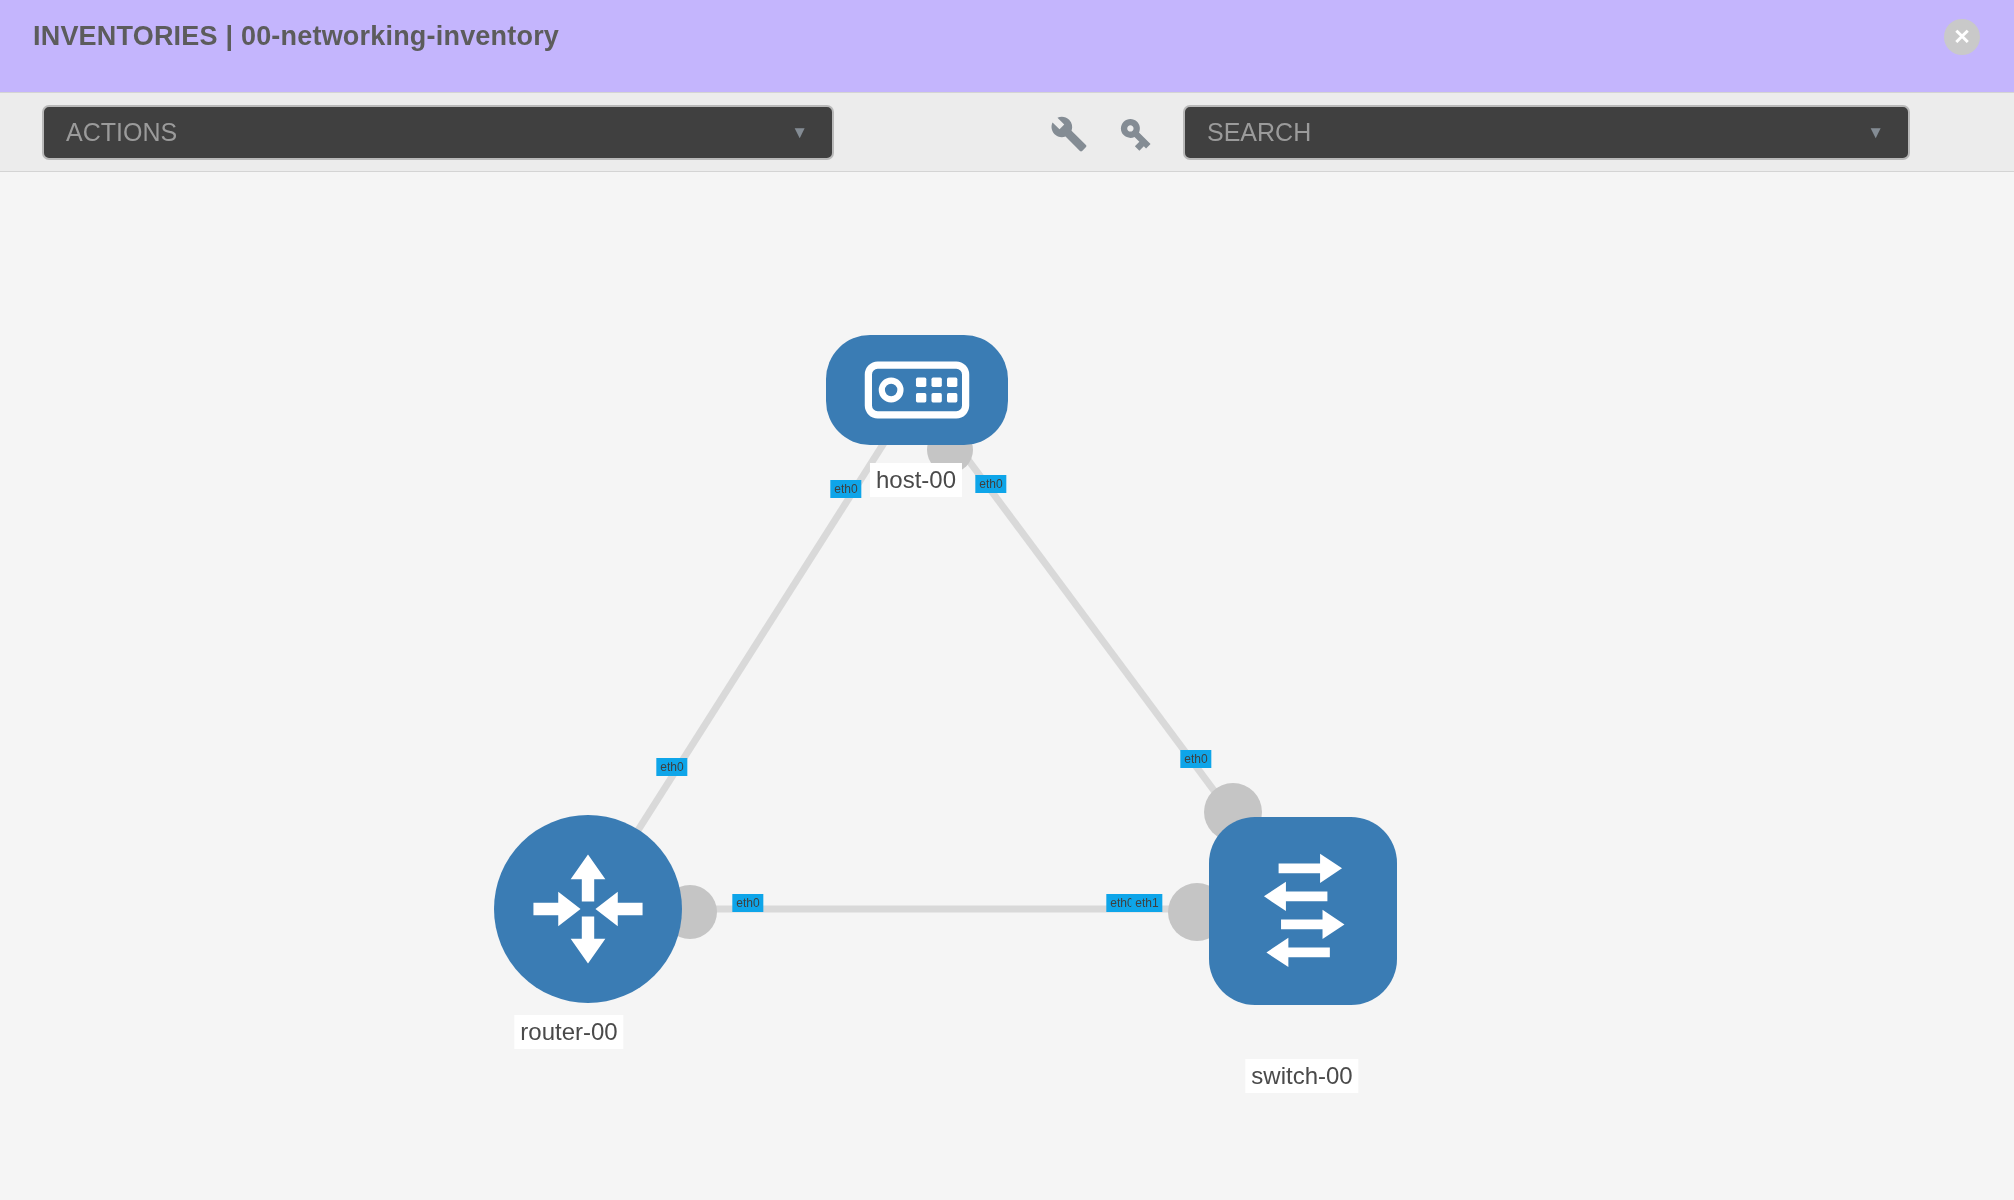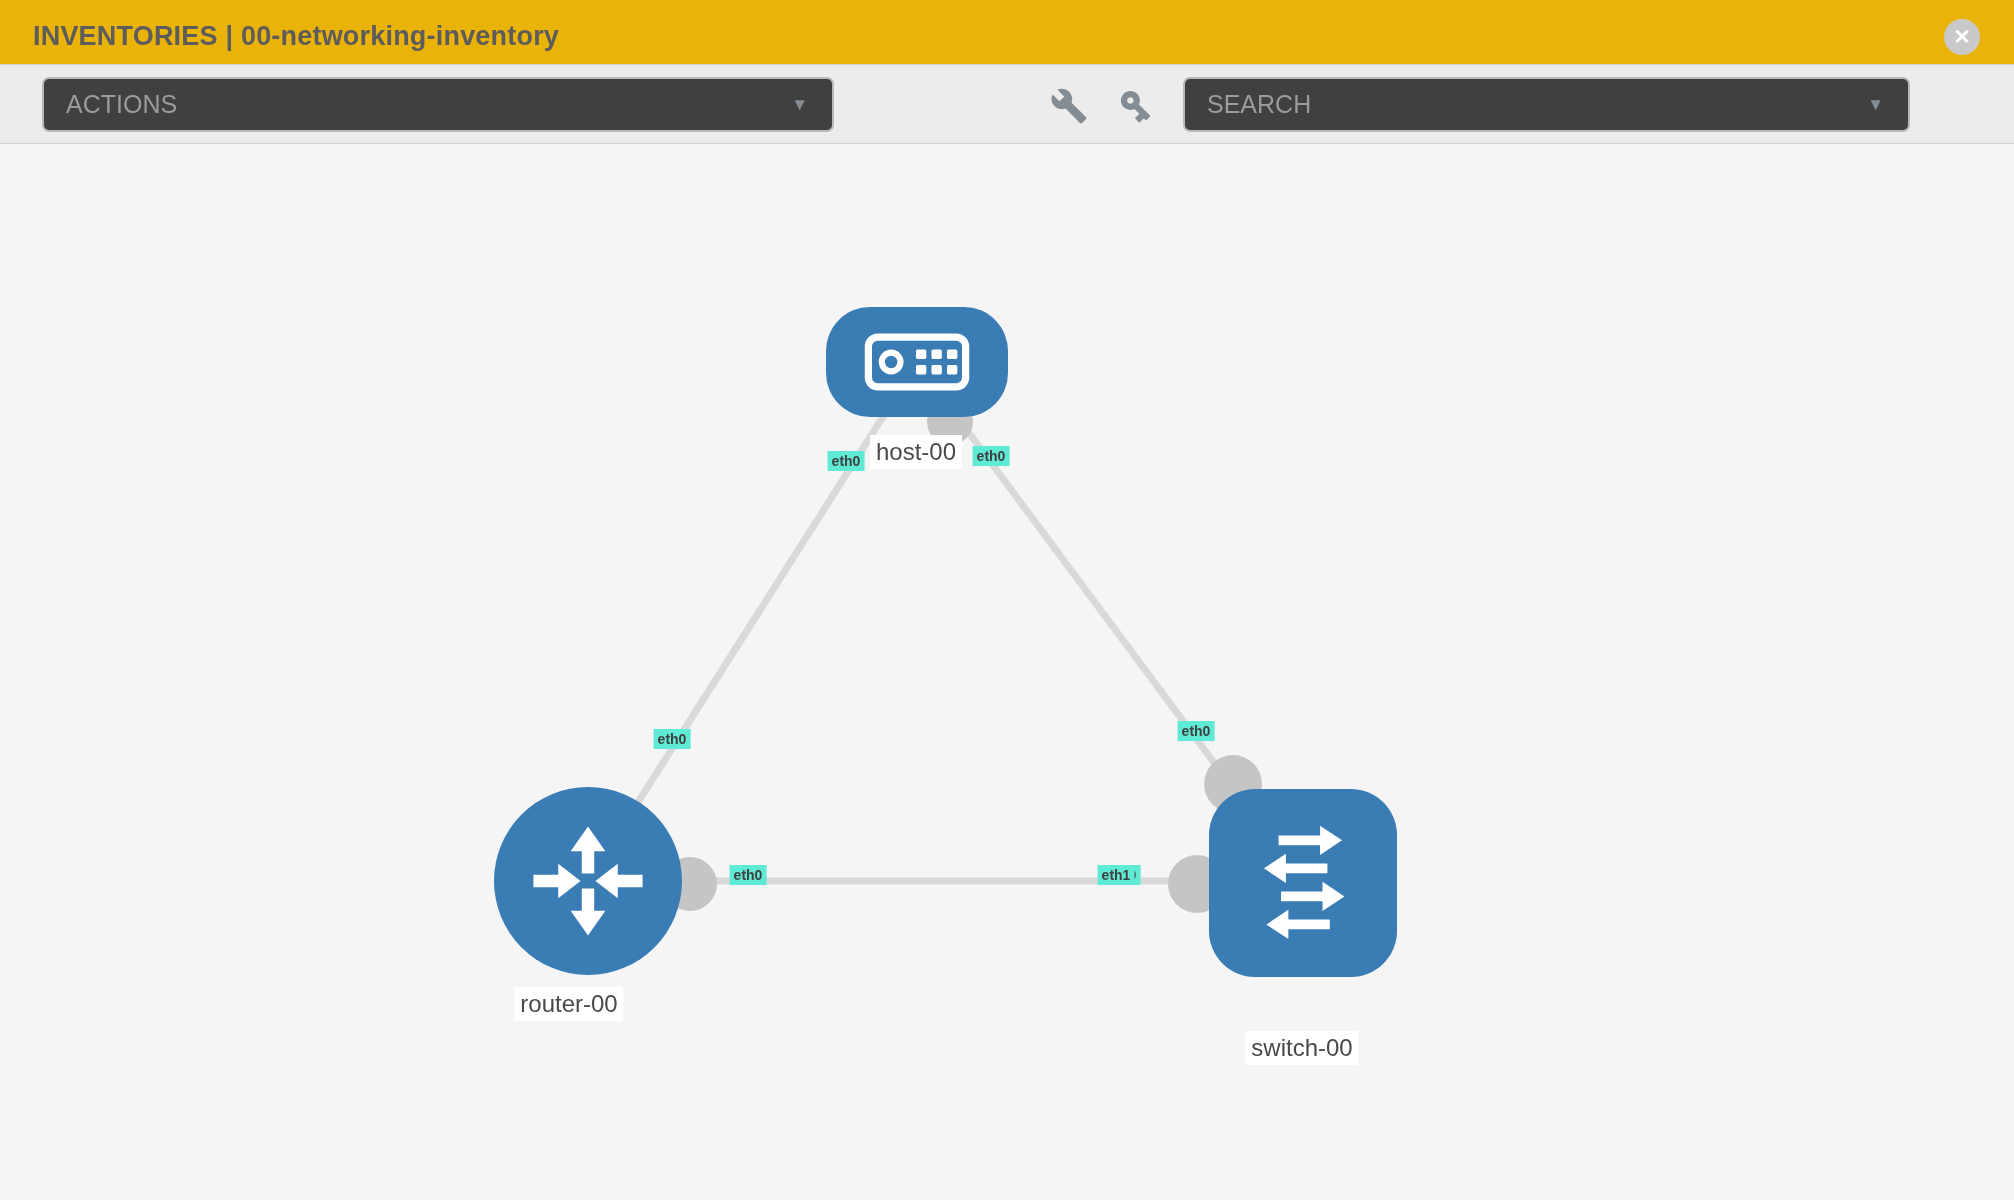--- a/index.html
+++ b/index.html
@@ -1,20 +1,20 @@
 <!DOCTYPE html>
 <html><head>
 <meta charset="utf-8">
 <style>
   * { margin:0; padding:0; box-sizing:border-box; }
   html,body { width:2014px; height:1200px; overflow:hidden;
               font-family:"Liberation Sans", sans-serif; background:#f5f5f5; }
 
   
-  .header { position:relative; width:100%; height:64px; background:#eab308; }
+  .header { position:relative; width:100%; height:92px; background:#c4b5fd; }
   .header-title { position:absolute; left:33px; top:0; height:73px; line-height:73px;
                   font-size:27px; font-weight:bold; color:#5c5c5c; letter-spacing:0.2px; }
   .close-btn { position:absolute; right:34px; top:19px; width:36px; height:36px;
                border-radius:50%; background:#c9c9c9; color:#ffffff; text-align:center;
                line-height:36px; font-size:21px; font-weight:bold; cursor:pointer; }
 
   
   .toolbar { position:relative; width:100%; height:80px; background:#ececec;
              border-top:1px solid #d4d4d4; border-bottom:1px solid #d4d4d4; }
   .select-box { position:absolute; top:12px; height:55px; background:#404040;
@@ -36,22 +36,22 @@
 
   .node { position:absolute; background:#3a7cb4; display:flex;
           align-items:center; justify-content:center; cursor:pointer; }
   .node svg { fill:#ffffff; }
   .node-host   { left:826px; top:163px; width:182px; height:110px; border-radius:44px; }
   .node-router { left:494px; top:643px; width:188px; height:188px; border-radius:50%; }
   .node-switch { left:1209px; top:645px; width:188px; height:188px; border-radius:46px; }
 
   .node-label { position:absolute; transform:translate(-50%,-50%); background:#ffffff;
                 color:#4a4a4a; font-size:24px; padding:3px 6px; white-space:nowrap; }
-  .if-label { position:absolute; transform:translate(-50%,-50%); background:#5eead4;
-              color:#3f3f3f; font-size:14px; padding:2px 4px; white-space:nowrap;font-weight:bold; }
+  .if-label { position:absolute; transform:translate(-50%,-50%); background:#0ea5e9;
+              color:#3f3f3f; font-size:12px; padding:2px 4px; white-space:nowrap; }
 
   
   .zoom-panel { position:absolute; right:0; bottom:0; width:392px; height:118px;
                 background:#ffffff; border:1px solid #b3b3b3; }
   .zoom-value { position:absolute; left:0; right:0; top:10px; text-align:center;
                 font-size:21px; color:#1d1d1d; }
   .zoom-minus { position:absolute; left:28px; top:38px; width:30px; font-size:34px;
                 font-weight:bold; color:#8b949c; text-align:center; cursor:pointer; }
   .zoom-plus  { position:absolute; left:348px; top:38px; width:30px; font-size:34px;
                 font-weight:bold; color:#8b949c; text-align:center; cursor:pointer; }
@@ -139,20 +139,20 @@
       <path d="M20 84 L38 72 L38 80 L72 80 L72 88 L38 88 L38 96 Z"></path>
     </svg>
   </div>
 
   <span class="if-label" style="left:846px; top:317px;">eth0</span>
   <span class="if-label" style="left:991px; top:312px;">eth0</span>
   <span class="if-label" style="left:672px; top:595px;">eth0</span>
   <span class="if-label" style="left:1196px; top:587px;">eth0</span>
   <span class="if-label" style="left:748px; top:731px;">eth0</span>
   <span class="if-label" style="left:1122px; top:731px;">eth0</span>
-  <span class="if-label" style="left:1116px; top:731px;">eth1</span>
+  <span class="if-label" style="left:1147px; top:731px;">eth1</span>
 
   <span class="node-label" style="left:916px;  top:308px;">host-00</span>
   <span class="node-label" style="left:569px;  top:860px;">router-00</span>
   <span class="node-label" style="left:1302px; top:904px;">switch-00</span>
 
 
 </div>
 
 </body></html>

